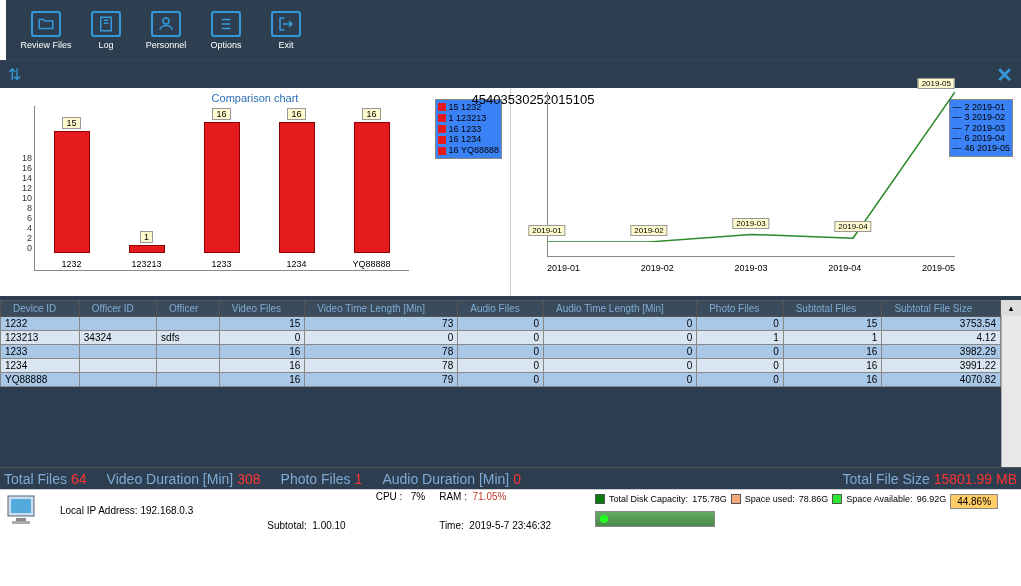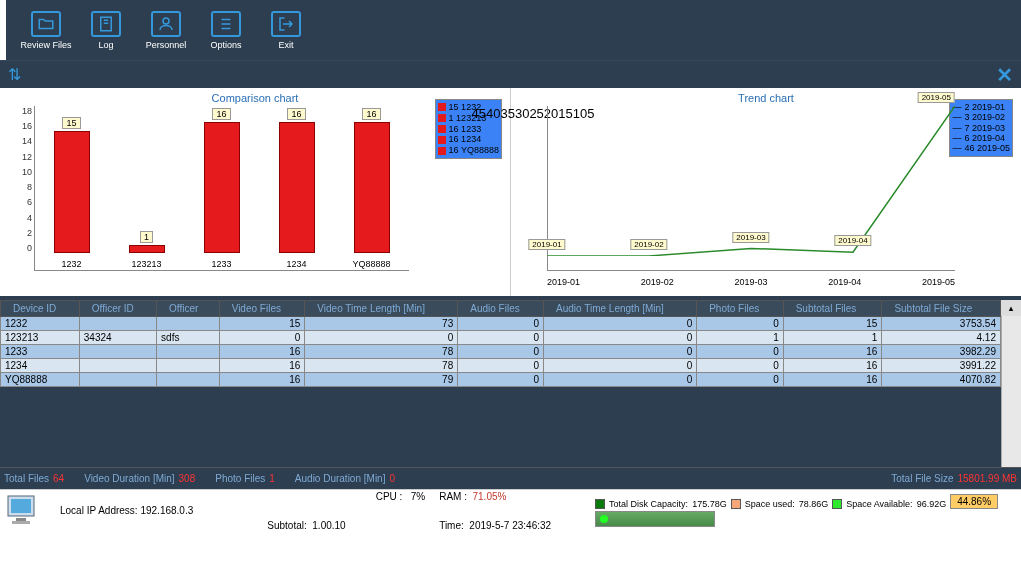--- a/index.html
+++ b/index.html
@@ -18,21 +18,21 @@
   .chart-pane { flex: 1; position: relative; padding: 4px 6px; border-right: 1px solid #ccc; }
   .chart-pane:last-child { border-right: none; }
   .chart-title { color: #2a6fb5; font-size: 11px; text-align: center; margin-bottom: 2px; }
   
   .legend { position: absolute; top: 11px; right: 8px; border: 1px solid #888; background: #3b82f6; font-size: 9px; padding: 2px; line-height: 1.2; }
   .legend-row { display: flex; align-items: center; gap: 3px; }
   .legend-sw { width: 8px; height: 8px; }
   
   .bar-chart { position: relative; height: 165px; margin: 0 95px 0 28px; }
   .bar-axes { position: absolute; inset: 0; border-left: 1px solid #888; border-bottom: 1px solid #888; }
-  .y-ticks { position: absolute; left: -24px; top: 0; bottom: 18px; width: 22px; display: flex; flex-direction: column; justify-content: space-between; text-align: right; font-size: 9px; color: #333; }
+  .y-ticks { position: absolute; left: -24px; top: 0; bottom: 18px; width: 22px; display: flex; flex-direction: column; justify-content: flex-end; text-align: right; font-size: 9px; color: #333; }
   .bars { position: absolute; left: 0; right: 0; bottom: 18px; top: 0; display: flex; justify-content: space-around; align-items: flex-end; }
   .bar-group { display: flex; flex-direction: column; align-items: center; width: 42px; }
   .bar-label { position: absolute; bottom: -16px; font-size: 9px; white-space: nowrap; }
   .bar-val-box { background: #fffacd; border: 1px solid #999; font-size: 9px; padding: 0 3px; margin-bottom: 2px; }
   .bar-rect { width: 36px; background: #e41a1c; border: 1px solid #8b0000; }
   
   .line-chart { position: relative; height: 165px; margin: 0 60px 0 30px; }
   .line-axes { position: absolute; inset: 0; border-left: 1px solid #888; border-bottom: 1px solid #888; }
   .line-y-ticks { position: absolute; left: -26px; top: 0; bottom: 18px; width: 24px; display: flex; justify-content: center; text-align: right; font-size: 13px; }
   .line-x-ticks { position: absolute; left: 0; right: 0; bottom: -16px; display: flex; justify-content: space-between; font-size: 9px; }
@@ -42,21 +42,21 @@
   .table-wrapper { height: 167px; background: #2c3e50; position: relative; overflow: hidden; }
   .data-table { width: calc(100% - 20px); border-collapse: collapse; font-size: 10px; }
   .data-table th { background: #3a4b5c; color: #7faad4; text-align: left; padding: 2px 12px; border: 1px solid #555; font-weight: normal; }
   .data-table td { padding: 1px 4px; border: 1px solid #888; }
   .data-table tr.even td { background: #a9c8e8; color: #000; }
   .data-table tr.odd td { background: #d9e6f2; color: #000; }
   .data-table td.num { text-align: right; }
   .scroll-col { position: absolute; right: 0; top: 0; bottom: 0; width: 20px; background: #e8e8e8; border-left: 1px solid #aaa; }
   .scroll-up { position: absolute; top: 0; right: 0; width: 20px; height: 16px; background: #ddd; text-align: center; font-size: 9px; line-height: 16px; }
   
-  .summary-bar { background: #2c3e50; color: #7faad4; height: 22px; display: flex; align-items: center; padding: 0 4px; gap: 20px; font-size: 10px; border-top: 1px solid #555; }
+  .summary-bar { background: #2c3e50; color: #7faad4; height: 22px; display: flex; align-items: center; padding: 0 4px; gap: 20px; font-size: 14px; border-top: 1px solid #555; }
   .summary-bar .val { color: #ff3333; margin-left: 4px; }
   
   .status-bar { height: 42px; display: flex; align-items: center; padding: 2px 6px; font-size: 10px; gap: 14px; border-top: 1px solid #ccc; }
   .pc-icon { width: 40px; height: 34px; }
   .status-grid { display: grid; grid-template-columns: auto auto; gap: 18px 30px; }
   .disk-legend { display: flex; align-items: center; gap: 4px; font-size: 9px; }
   .disk-sw { width: 10px; height: 10px; border: 1px solid #555; }
   .disk-bar { width: 120px; height: 16px; border: 1px solid #888; background: linear-gradient(#6a6,#488a48); position: relative; }
   .disk-pct { background: #ffcc66; padding: 1px 6px; font-size: 10px; border: 1px solid #888; }
 </style>
@@ -177,21 +177,20 @@
           <div class="bar-group" style="position: relative;">
             <div class="bar-val-box">16</div>
             <div class="bar-rect" style="height: 130.667px;"></div>
             <div class="bar-label">YQ88888</div>
           </div>
         </div>
     </div>
   </div>
 
   <div class="chart-pane">
-    <div class="chart-title">Trend chart</div>
     <div class="legend" style="line-height:1.15">
       <div class="legend-row">— <span>2 2019-01</span></div>
       <div class="legend-row">— <span>3 2019-02</span></div>
       <div class="legend-row">— <span>7 2019-03</span></div>
       <div class="legend-row">— <span>6 2019-04</span></div>
       <div class="legend-row">— <span>46 2019-05</span></div>
     </div>
     <div class="line-chart">
       <div class="line-y-ticks">
         <span>45</span>
@@ -334,21 +333,21 @@
     <div><span>Subtotal:</span>&nbsp;&nbsp;<span>1.00.10</span></div>
     <div></div>
   </div>
   <div class="status-grid">
     <div><span>RAM :</span>&nbsp;&nbsp;<span style="color:#c0392b">71.05%</span></div>
     <div></div>
     <div><span>Time:</span>&nbsp;&nbsp;<span>2019-5-7 23:46:32</span></div>
     <div></div>
   </div>
   <div style="flex:1; display:flex; flex-direction:column; gap:2px; align-items:flex-start">
-    <div style="display:flex; gap:4px; align-items:flex-end">
+    <div style="display:flex; gap:4px; align-items:flex-start">
       <span class="disk-legend">
           <span class="disk-sw" style="background:#0a7a0a"></span>
           <span>Total Disk Capacity:</span>
           <span>175.78G</span>
         </span>
       <span class="disk-legend">
           <span class="disk-sw" style="background:#f5a97a"></span>
           <span>Space used:</span>
           <span>78.86G</span>
         </span>

